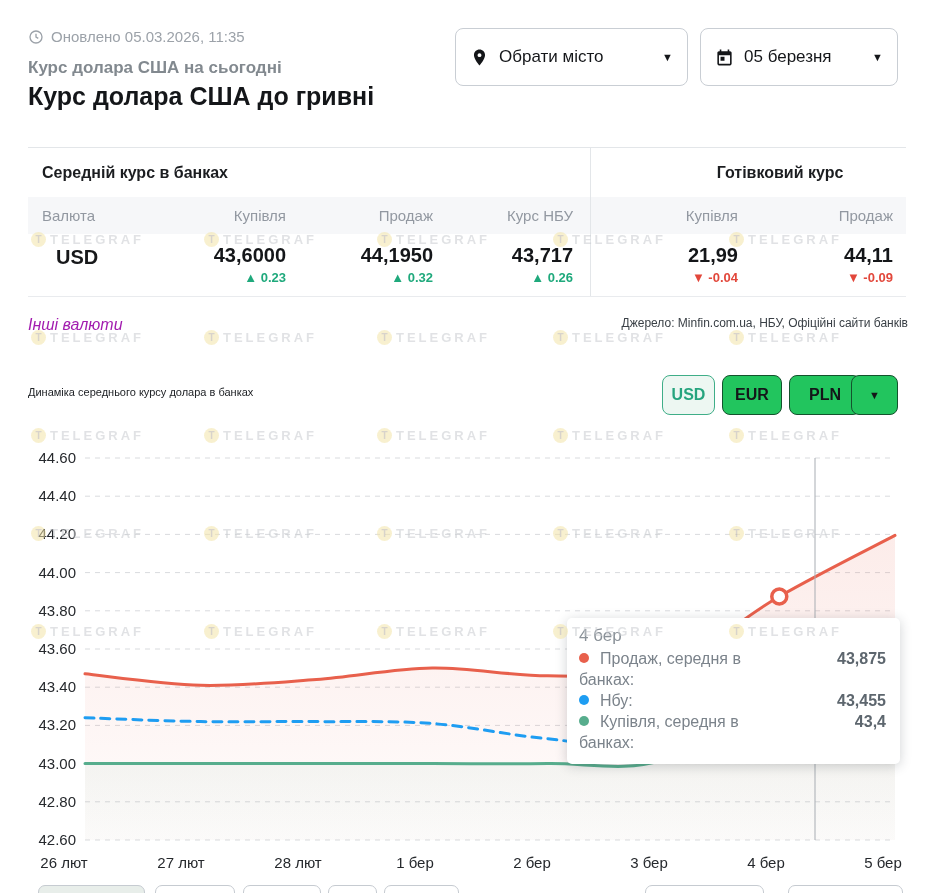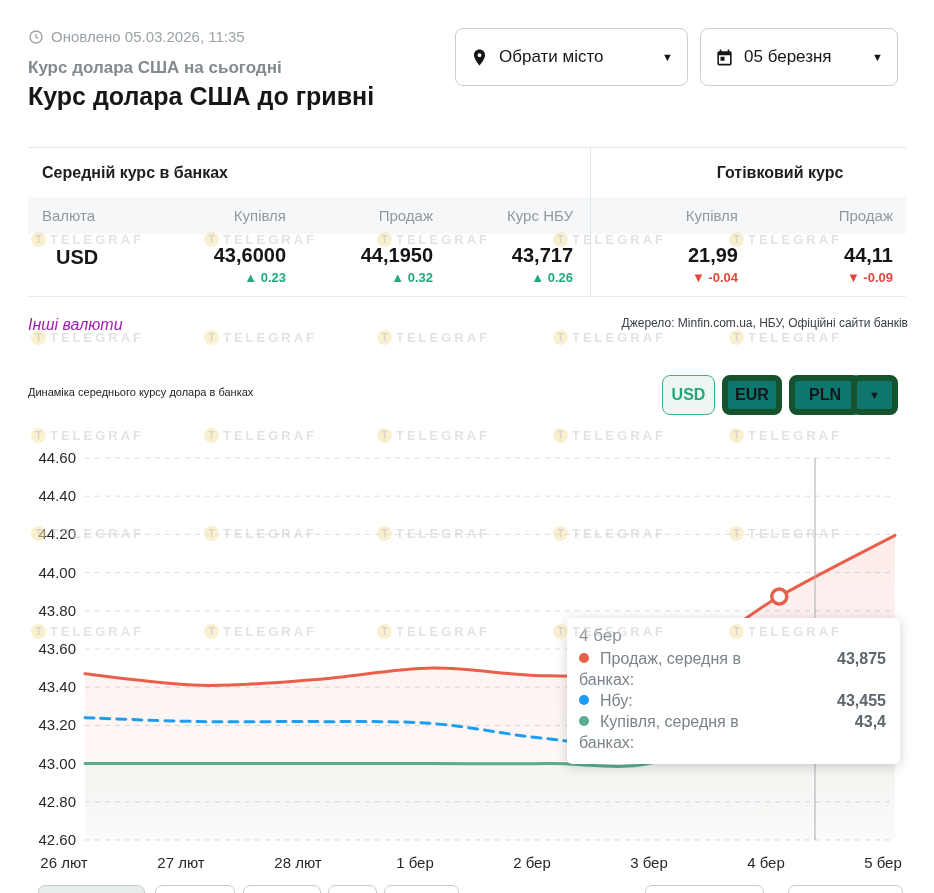--- a/index.html
+++ b/index.html
@@ -31,21 +31,21 @@
   .chg{position:absolute;top:122px;width:150px;text-align:right;font-size:13px;font-weight:600;}
   .chg.up{color:#1fa97c;}
   .chg.down{color:#e2473b;}
   .cur{position:absolute;left:28px;top:98px;font-size:20px;font-weight:700;}
 
   .other-link{left:28px;top:316px;font-size:16px;color:#a21caf;cursor:pointer;font-style:italic;}
   .source{right:26px;top:316px;font-size:12px;color:#3a4046;}
 
   
   .dyn-title{left:28px;top:386px;font-size:11px;color:#202327;}
-  .ctab{top:375px;height:40px;border-radius:8px;border:6px solid #14532d;background:#0f766e;
+  .ctab{top:375px;height:40px;border-radius:8px;border:1px solid #14532d;background:#22c55e;
         display:flex;align-items:center;justify-content:center;font-size:16px;font-weight:700;
         color:#141619;cursor:pointer;box-sizing:border-box;}
   .ctab.active{color:#26a47e;border:1.5px solid #3fae88;background:#edf7f2;}
   #tab-usd{left:662px;width:53px;}
   #tab-eur{left:722px;width:60px;}
   #tab-pln{left:789px;width:72px;}
   #tab-more{left:851px;width:47px;font-size:11px;}
 
   
   #chart{left:0;top:440px;width:934px;height:453px;}

